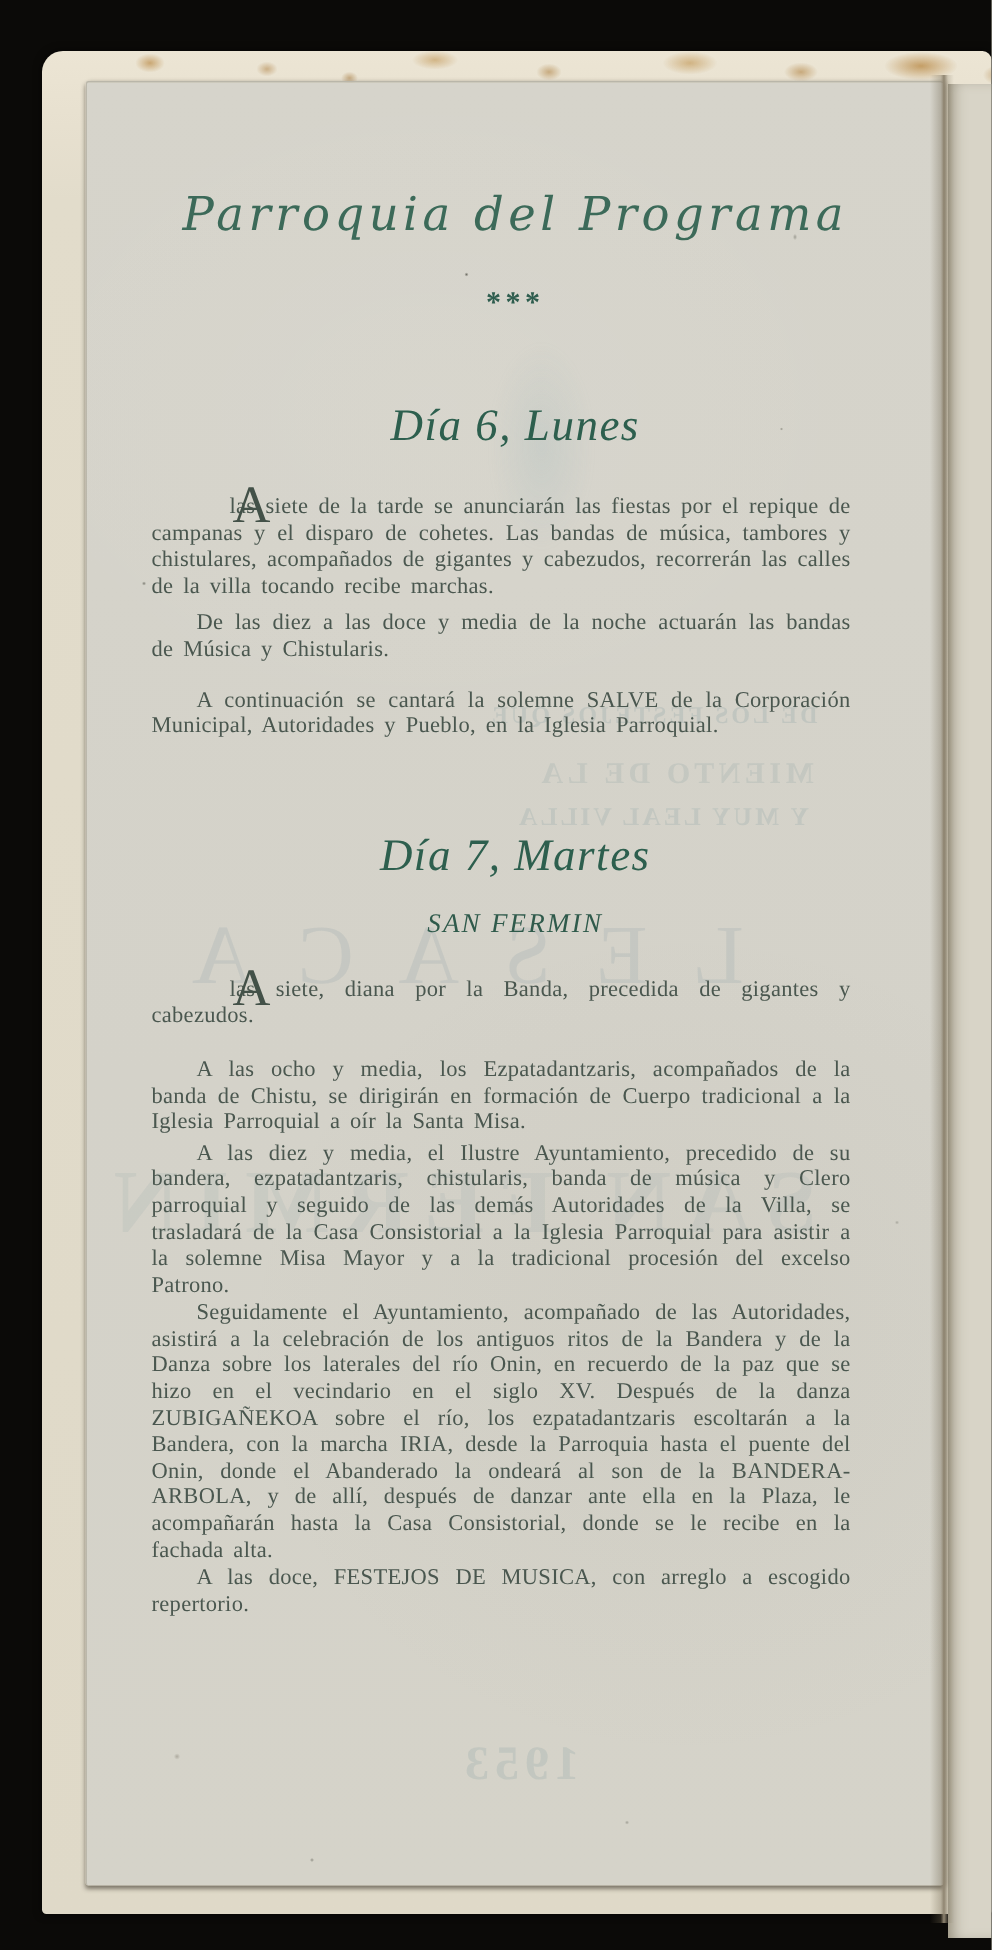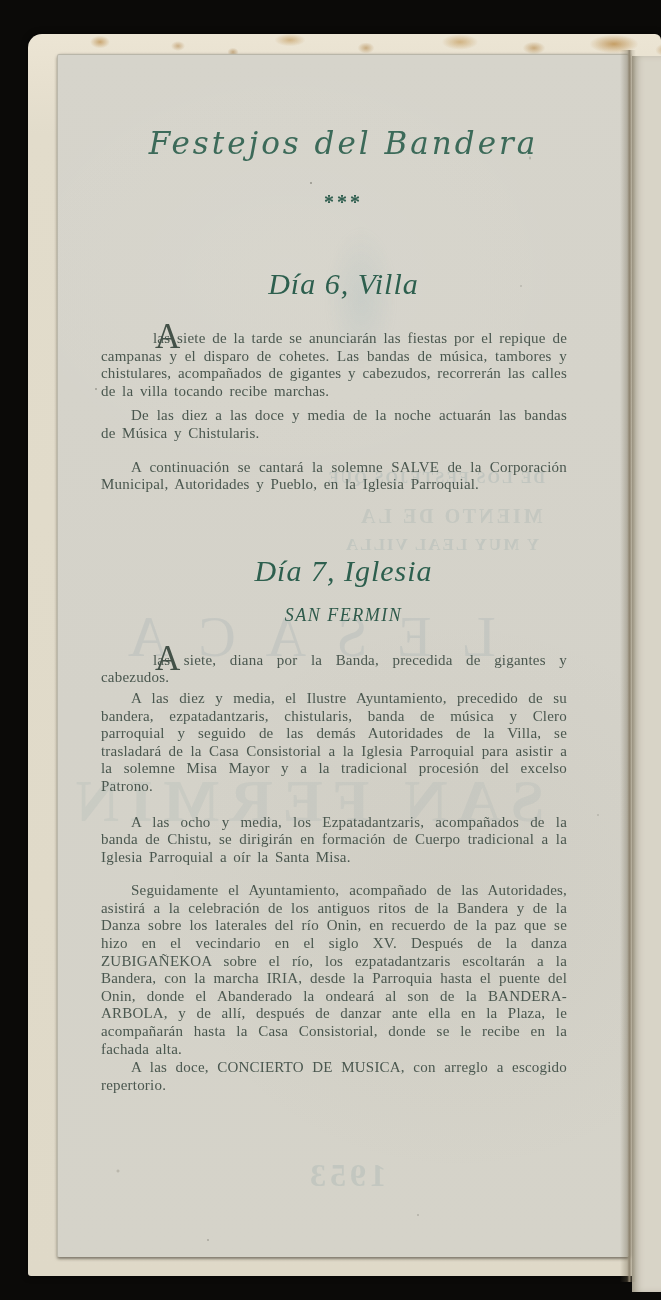--- a/index.html
+++ b/index.html
@@ -143,21 +143,21 @@
     letter-spacing:0.2px;
     text-indent:30px;
     margin:0;
   }
   .p1{margin-top:26px;}
   .p2{margin-top:16px;}
   .p3{margin-top:7px;}
   .p4{margin-top:26px;}
   .p5{margin-top:18px;}
   .p6{margin-top:3px;}
-  .p7{margin-top:16px;}
+  .p7{margin-top:1px;}
   .p8{margin-top:1px;}
   .has-cap{ text-indent:52px; position:relative; }
   .cap{
     position:absolute;left:2px;top:-11px;
     font-size:35px;line-height:1;
     color:#435148;
     font-style:normal;
   }
 </style>
 </head>
@@ -173,38 +173,38 @@
   <div class="ghost g-line1">DE LOS FESTEJOS QUE</div>
   <div class="ghost g-line2">MIENTO DE LA</div>
   <div class="ghost g-line3">Y MUY LEAL VILLA</div>
   <div class="ghost g-big1">LESACA</div>
   <div class="ghost g-big2">SAN FERMIN</div>
   <div class="ghost g-year">1953</div>
   <div class="specks"></div>
 
   <div class="content">
 
-    <div class="script-title">Festejos del Bandera</div>
+    <div class="script-title">Parroquia del Programa</div>
     <div class="ornament">***</div>
 
-    <h2 class="day-heading h1">Día 6, Villa</h2>
+    <h2 class="day-heading h1">Día 6, Lunes</h2>
 
     <div class="text-col">
       <p class="para has-cap p1"><span class="cap">A</span><span>las siete de la tarde se anunciarán las fiestas por el repique de campanas y el disparo de cohetes. Las bandas de música, tambores y chistulares, acompañados de gigantes y cabezudos, recorrerán las calles de la villa tocando recibe marchas.</span></p>
       <p class="para p3">De las diez a las doce y media de la noche actuarán las bandas de Música y Chistularis.</p>
       <p class="para p2">A continuación se cantará la solemne SALVE de la Corporación Municipal, Autoridades y Pueblo, en la Iglesia Parroquial.</p>
     </div>
 
-    <h2 class="day-heading h2">Día 7, Iglesia</h2>
+    <h2 class="day-heading h2">Día 7, Martes</h2>
     <div class="sub-heading">SAN FERMIN</div>
 
     <div class="text-col">
       <p class="para has-cap p4"><span class="cap">A</span><span>las siete, diana por la Banda, precedida de gigantes y cabezudos.</span></p>
+      <p class="para p5">A las ocho y media, los Ezpatadantzaris, acompañados de la banda de Chistu, se dirigirán en formación de Cuerpo tradicional a la Iglesia Parroquial a oír la Santa Misa.</p>
       <p class="para p6">A las diez y media, el Ilustre Ayuntamiento, precedido de su bandera, ezpatadantzaris, chistularis, banda de música y Clero parroquial y seguido de las demás Autoridades de la Villa, se trasladará de la Casa Consistorial a la Iglesia Parroquial para asistir a la solemne Misa Mayor y a la tradicional procesión del excelso Patrono.</p>
-      <p class="para p5">A las ocho y media, los Ezpatadantzaris, acompañados de la banda de Chistu, se dirigirán en formación de Cuerpo tradicional a la Iglesia Parroquial a oír la Santa Misa.</p>
       <p class="para p7">Seguidamente el Ayuntamiento, acompañado de las Autoridades, asistirá a la celebración de los antiguos ritos de la Bandera y de la Danza sobre los laterales del río Onin, en recuerdo de la paz que se hizo en el vecindario en el siglo XV. Después de la danza ZUBIGAÑEKOA sobre el río, los ezpatadantzaris escoltarán a la Bandera, con la marcha IRIA, desde la Parroquia hasta el puente del Onin, donde el Abanderado la ondeará al son de la BANDERA-ARBOLA, y de allí, después de danzar ante ella en la Plaza, le acompañarán hasta la Casa Consistorial, donde se le recibe en la fachada alta.</p>
-      <p class="para p8">A las doce, CONCIERTO DE MUSICA, con arreglo a escogido repertorio.</p>
+      <p class="para p8">A las doce, FESTEJOS DE MUSICA, con arreglo a escogido repertorio.</p>
     </div>
 
   </div>
 </div>
 
 <div class="gutter"></div>
 
 </body></html>

